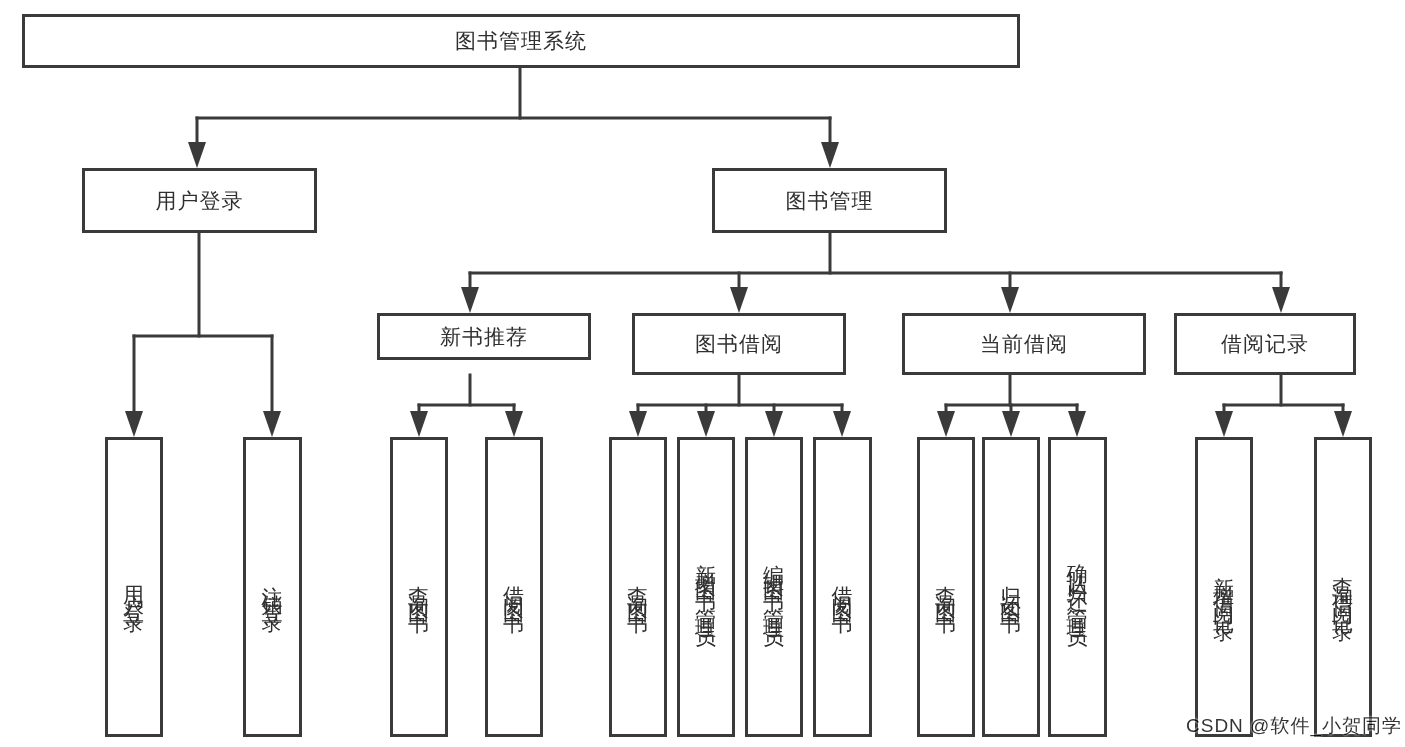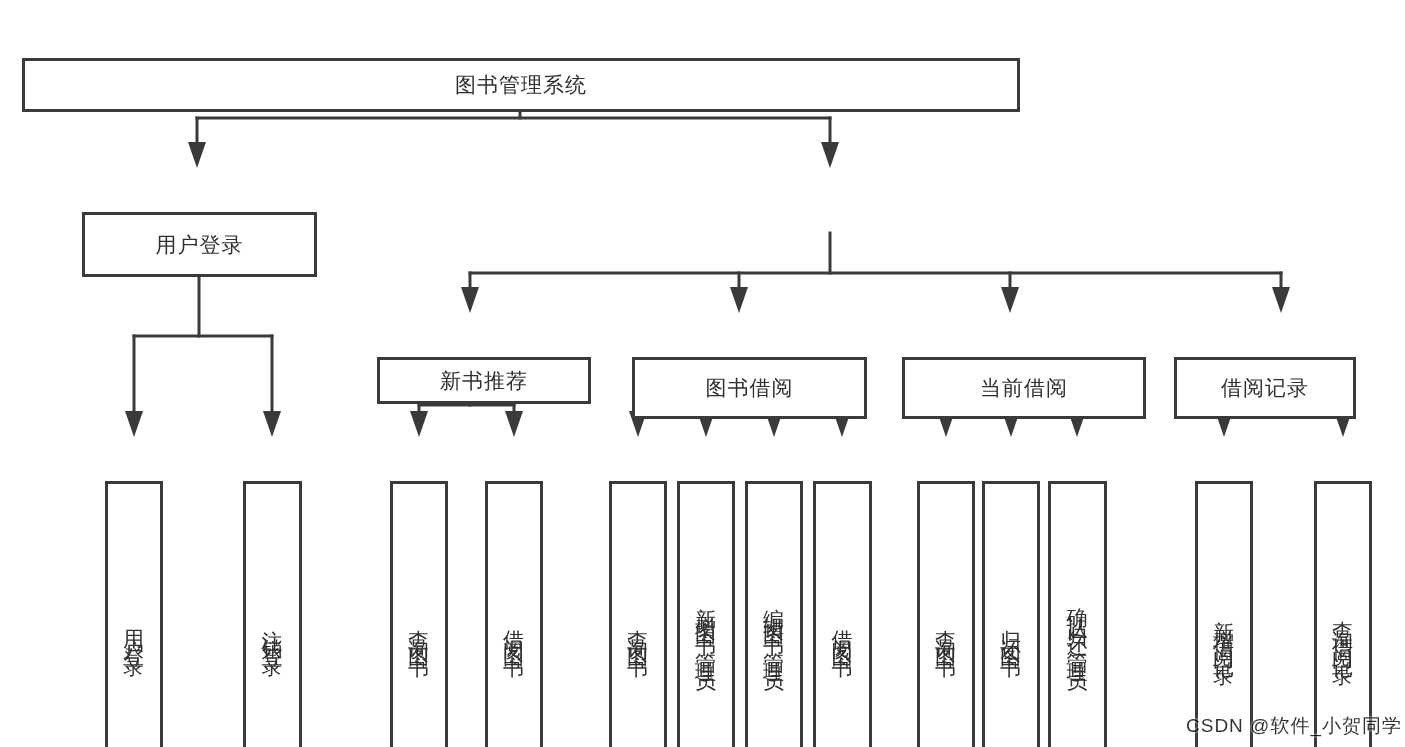--- a/index.html
+++ b/index.html
@@ -3,21 +3,21 @@
 <meta charset="utf-8">
 <style>
   html,body{margin:0;padding:0;background:#ffffff;}
   .stage{
     position:relative;width:1405px;height:747px;background:#ffffff;
     font-family:"Liberation Sans","DejaVu Sans",sans-serif;overflow:hidden;
   }
   svg.wires{position:absolute;left:0;top:0;z-index:1;}
   .node{
     position:absolute;box-sizing:border-box;border:3px solid #3a3a3a;background:#ffffff;
-    display:flex;align-items:center;justify-content:center;color:#2f2f2f;z-index:2;margin-top:44px;
+    display:flex;align-items:center;justify-content:center;color:#2f2f2f;z-index:2;
   }
   .node.h span{font-size:21px;letter-spacing:1px;white-space:nowrap;}
   .node.v span{
     writing-mode:vertical-rl;text-orientation:mixed;
     font-size:21px;letter-spacing:9px;line-height:1;
   }
   .watermark{
     position:absolute;left:1186px;top:713px;z-index:5;
     font-size:19px;color:#000000;opacity:0.8;white-space:nowrap;
     text-shadow:0 0 3px #ffffff,0 0 2px #ffffff;letter-spacing:1px;
@@ -94,25 +94,28 @@
     </g>
   </svg>
 
   <div class="node h" style="left:22px;top:14px;width:998px;height:54px">
     <span>图书管理系统</span>
   </div>
 
   <div class="node h" style="left:82px;top:168px;width:235px;height:65px">
     <span>用户登录</span>
   </div>
+  <div class="node h" style="left:712px;top:168px;width:235px;height:65px">
+    <span>图书管理</span>
+  </div>
 
   <div class="node h" style="left:377px;top:313px;width:214px;height:47px">
     <span>新书推荐</span>
   </div>
-  <div class="node h" style="left:632px;top:313px;width:235px;height:62px">
+  <div class="node h" style="left:632px;top:313px;width:214px;height:62px">
     <span>图书借阅</span>
   </div>
   <div class="node h" style="left:902px;top:313px;width:244px;height:62px">
     <span>当前借阅</span>
   </div>
   <div class="node h" style="left:1174px;top:313px;width:182px;height:62px">
     <span>借阅记录</span>
   </div>
 
   <div class="node v" style="left:105px;top:437px;width:58px;height:300px">

